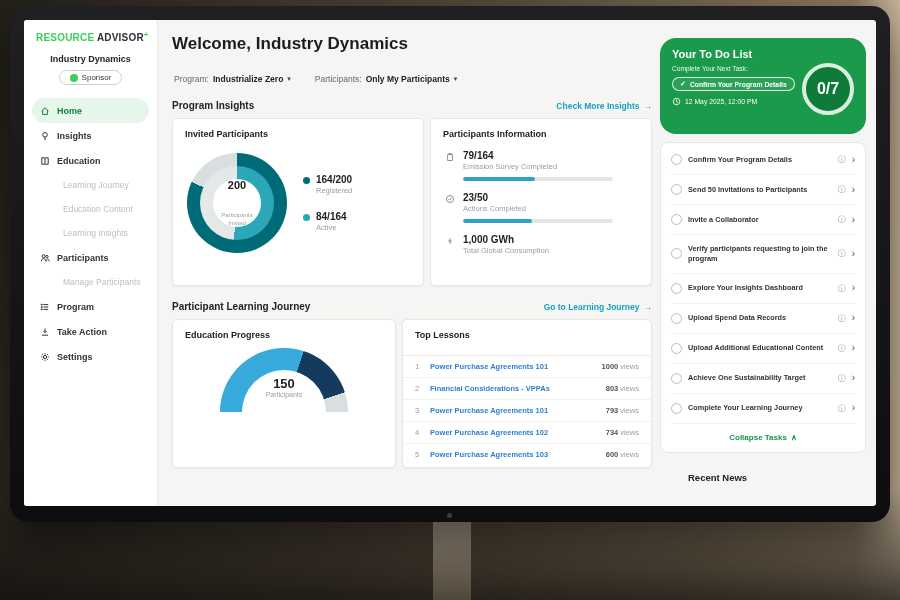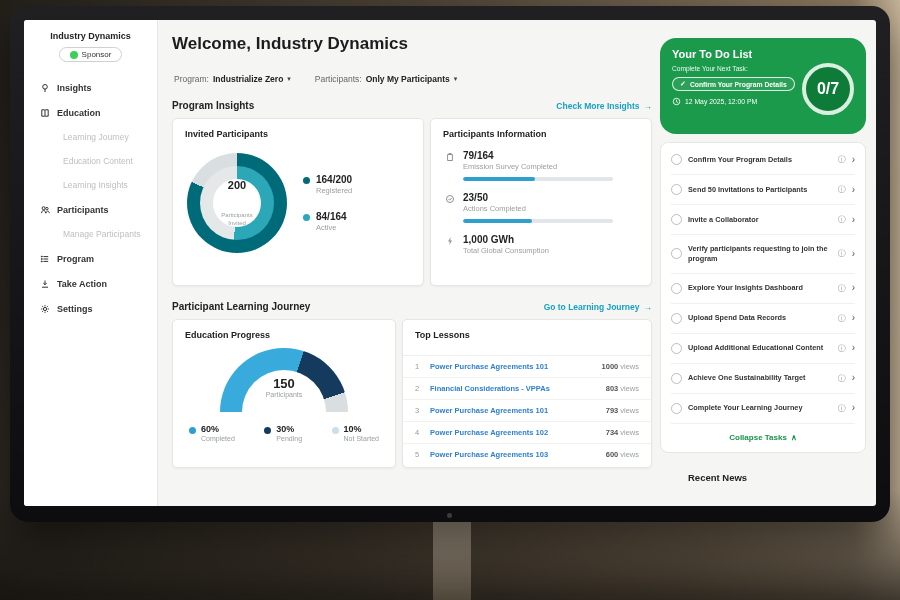--- a/index.html
+++ b/index.html
@@ -110,26 +110,38 @@
   <div class="floor"></div>
 </div>
 
 <div class="stand"></div>
 
 <div class="monitor">
   <div class="power-led"></div>
   <div class="screen">
 
     <aside class="sidebar">
+      <div class="logo">
+        <span class="logo-green">RESOURCE</span>
+        <span class="logo-dark">ADVISOR</span><span class="logo-plus">+</span>
+      </div>
       <div class="org">Industry Dynamics</div>
       <button class="sponsor">
         <span class="sponsor-dot"></span>
         <span>Sponsor</span>
       </button>
       <nav class="nav">
+        <div class="nav-item active">
+          <span class="nav-icon">
+              <svg width="10" height="10" viewBox="0 0 10 10" fill="none" stroke="currentColor" stroke-width="1">
+                <path d="M1.6 5 5 1.8 8.4 5M2.6 4.3v4.1h4.8V4.3"></path>
+              </svg>
+            </span>
+          <span>Home</span>
+        </div>
         <div class="nav-item">
           <span class="nav-icon">
               <svg width="10" height="10" viewBox="0 0 10 10" fill="none" stroke="currentColor" stroke-width="1">
                 <circle cx="5" cy="3.8" r="2.3"></circle>
                 <path d="M4 6.9h2M4.3 8.3h1.4"></path>
               </svg>
             </span>
           <span>Insights</span>
         </div>
         <div class="nav-item">
@@ -301,43 +313,20 @@
     <div class="card card-c">
       <div class="card-title">Education Progress</div>
       <div class="gauge">
         <div class="gauge-arc"></div>
         <div class="gauge-hole"></div>
         <div class="gauge-center">
           <div class="g-num">150</div>
           <div class="g-lab">Participants</div>
         </div>
       </div>
-      <div class="g-legend">
-        <div class="gl-item">
-          <span class="dot dot-blue"></span>
-          <div>
-            <div class="gl-pct">60%</div>
-            <div class="gl-lab">Completed</div>
-          </div>
-        </div>
-        <div class="gl-item">
-          <span class="dot dot-navy"></span>
-          <div>
-            <div class="gl-pct">30%</div>
-            <div class="gl-lab">Pending</div>
-          </div>
-        </div>
-        <div class="gl-item">
-          <span class="dot dot-pale"></span>
-          <div>
-            <div class="gl-pct">10%</div>
-            <div class="gl-lab">Not Started</div>
-          </div>
-        </div>
-      </div>
     </div>
 
     <div class="card card-d">
       <div class="card-title">Top Lessons</div>
       <div class="lesson">
         <span class="lesson-rank">1</span>
         <span class="lesson-title">Power Purchase Agreements 101</span>
         <span><span class="lv-num">1000</span><span class="lv-unit">views</span></span>
       </div>
       <div class="lesson">

